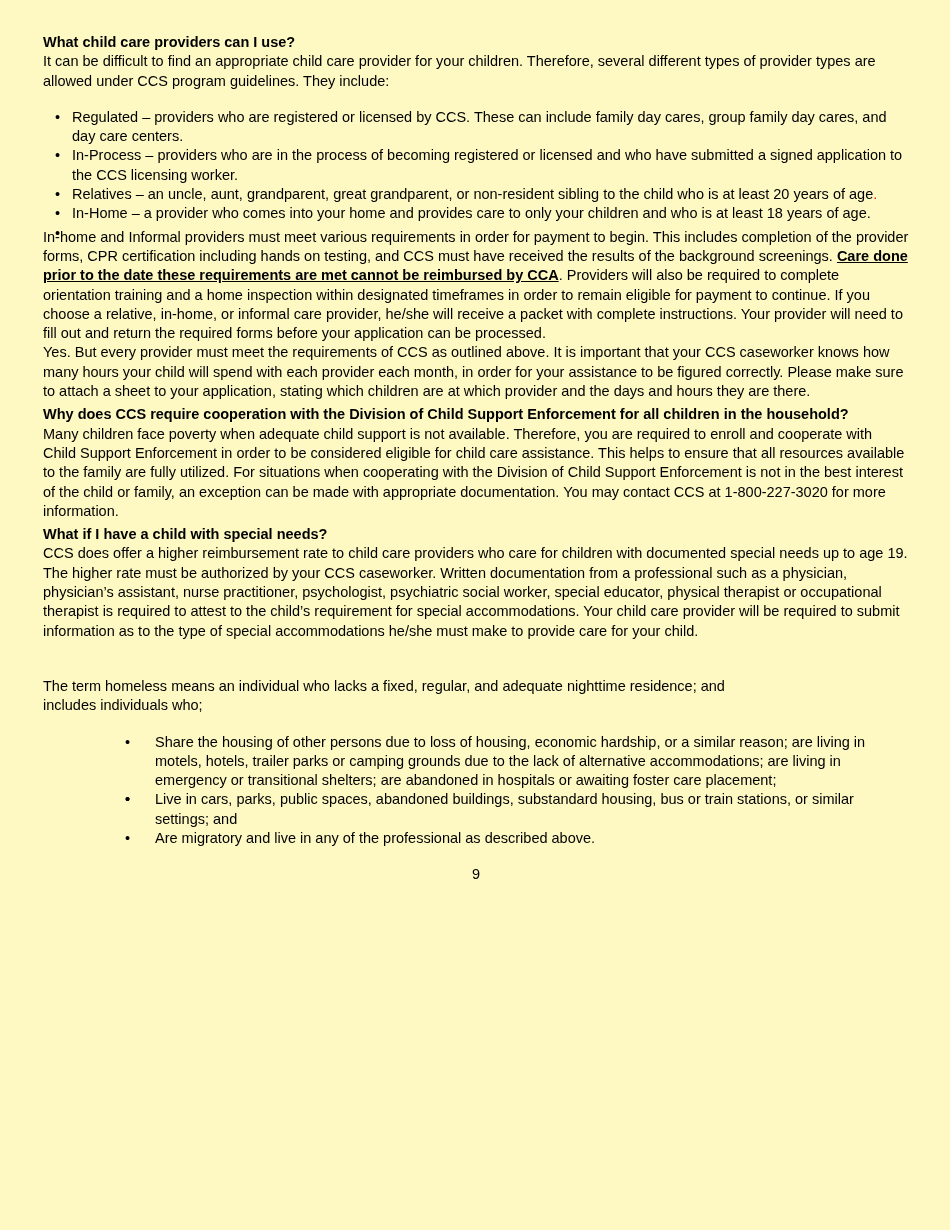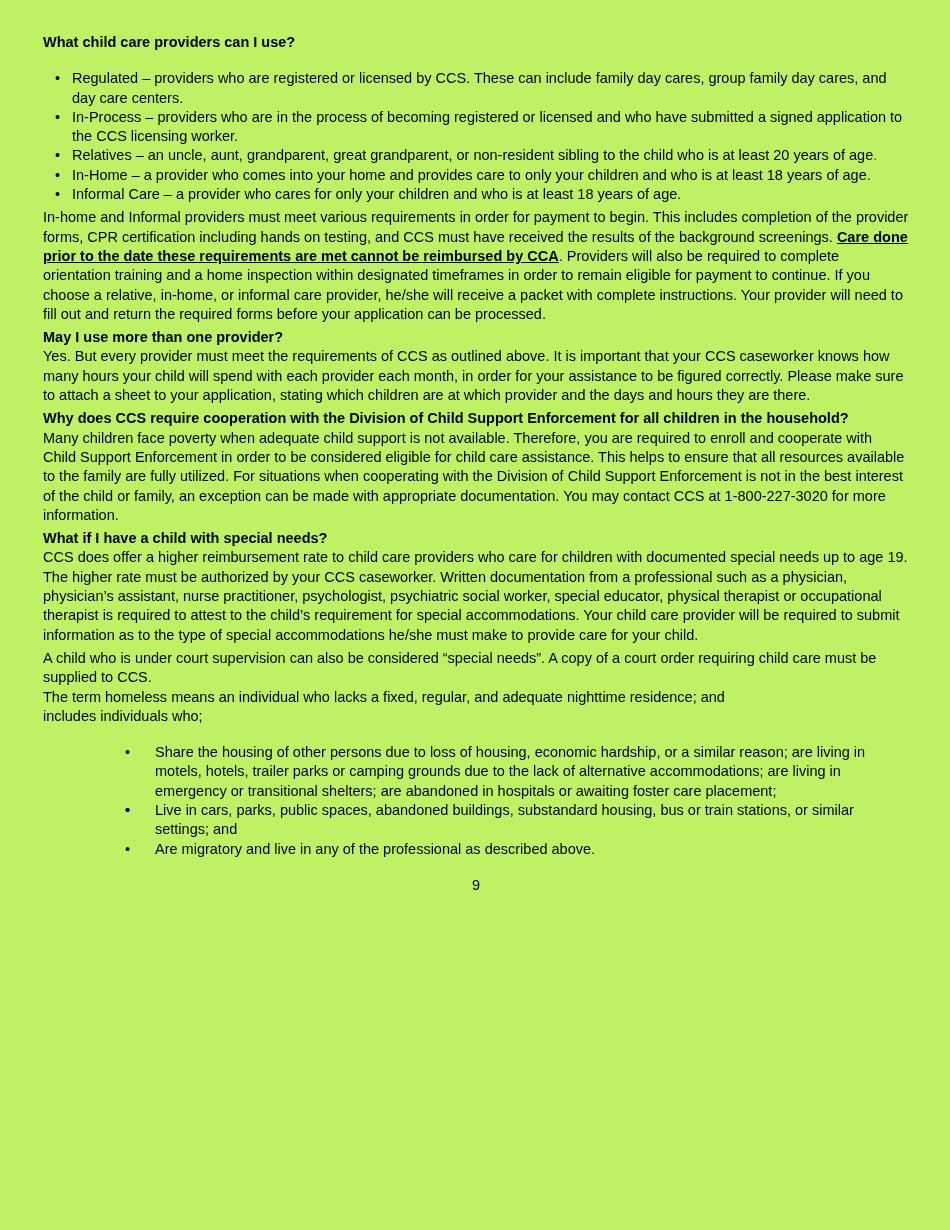--- a/index.html
+++ b/index.html
@@ -14,21 +14,21 @@
     font-size: 14.5px;
     line-height: 19.3px;
     color: #000000;
   }
   .page {
     box-sizing: border-box;
     width: 950px;
     height: 1230px;
     padding: 33px 41px 0 43px;
     overflow: hidden;
-    background: #bef264;
+    background: #fef9c3;
   }
   .h {
     font-weight: 700;
     margin: 0;
     font-size: 14.5px;
   }
   .p {
     margin: 0;
   }
   .blk { margin-top: 4px; }
@@ -43,68 +43,66 @@
   ul.l1 li { padding-left: 29px; }
   ul.l1 .bullet { position: absolute; left: 12px; top: 0; }
   ul.l2 li { padding-left: 112px; }
   ul.l2 .bullet { position: absolute; left: 82px; top: 0; }
   .bullet::before { content: "\2022"; }
   .bu {
     font-weight: 700;
     text-decoration: underline;
   }
   .red-period { color: var(--red-period, #ff0000); }
-  .pre { white-space: pre-line; }
+  .pre { white-space: pre-line; margin-top: 36px; }
   .footer {
     margin-top: 17px;
     text-align: center;
   }
 </style>
 </head>
 <body>
 
 <div class="page">
 
   <p class="h">What child care providers can I use?</p>
+  <p class="p">It can be difficult to find an appropriate child care provider for your children.  Therefore, several different types of provider types are allowed under CCS program guidelines.  They include:</p>
 
   <ul class="bullets l1">
     <li>
       <span class="bullet"></span>
       <span>Regulated – providers who are registered or licensed by CCS.  These can include family day cares, group family day cares, and day care centers.</span>
     </li>
     <li>
       <span class="bullet"></span>
       <span>In-Process – providers who are in the process of becoming registered or licensed and who have submitted a signed application to the CCS licensing worker.</span>
     </li>
     <li>
       <span class="bullet"></span>
       <span>Relatives – an uncle, aunt, grandparent, great grandparent, or non-resident sibling to the child who is at least 20 years of age</span><span class="red-period">.</span>
     </li>
     <li>
       <span class="bullet"></span>
       <span>In-Home – a provider who comes into your home and provides care to only your children and who is at least 18 years of age.</span>
     </li>
     <li>
       <span class="bullet"></span>
-      <span>Informal Care – a provider  who cares for only your children and who is at least 18 years of age.</span>
     </li>
   </ul>
 
   <p class="p blk"><span>In-home and Informal providers must meet various requirements in order for payment to begin.  This includes completion of the provider forms, CPR certification including hands on testing, and CCS must have received the results of the background screenings.  </span><span class="bu">Care done prior to the date these requirements are met cannot be reimbursed by CCA</span><span>. Providers will also be required to complete orientation training and a home inspection within designated timeframes in order to remain eligible for payment to continue. If you choose a relative, in-home, or informal care provider, he/she will receive a packet with complete instructions.  Your provider will need to fill out and return the required forms before your application can be processed.</span></p>
 
-  <p class="h blk">May I use more than one provider?</p>
   <p class="p">Yes.  But every provider must meet the requirements of CCS as outlined above.  It is important that your CCS caseworker knows how many hours your child will spend with each provider each month, in order for your assistance to be figured correctly.  Please make sure to attach a sheet to your application, stating which children are at which provider and the days and hours they are there.</p>
 
   <p class="h blk">Why does CCS require cooperation with the Division of Child Support Enforcement for all children in the household?</p>
   <p class="p">Many children face poverty when adequate child support is not available.  Therefore, you are required to enroll and cooperate with Child Support Enforcement in order to be considered eligible for child care assistance.  This helps to ensure that all resources available to the family are fully utilized.  For situations when cooperating with the Division of Child Support Enforcement is not in the best interest of the child or family, an exception can be made with appropriate documentation. You may contact CCS at 1-800-227-3020 for more information.</p>
 
   <p class="h blk">What if I have a child with special needs?</p>
   <p class="p">CCS does offer a higher reimbursement rate to child care providers who care for children with documented special needs up to age 19.  The higher rate must be authorized by your CCS caseworker.  Written documentation from a professional such as a physician, physician’s assistant, nurse practitioner, psychologist, psychiatric social worker, special educator, physical therapist or occupational therapist is required to attest to the child’s requirement for special accommodations.  Your child care provider will be required to submit information as to the type of special accommodations he/she must make to provide care for your child.</p>
 
-  <p class="p blk">A child who is under court supervision can also be considered “special needs”.  A copy of a court order requiring child care must be supplied to CCS.</p>
 
   <p class="p pre">The term homeless means an individual who lacks a fixed, regular, and adequate nighttime residence; and
 includes individuals who;</p>
 
   <ul class="bullets l2">
     <li>
       <span class="bullet"></span>
       <span>Share the housing of other persons due to loss of housing, economic hardship, or a similar reason; are living in motels, hotels, trailer parks or camping grounds due to the lack of alternative accommodations; are living in emergency or transitional shelters; are abandoned in hospitals or awaiting foster care placement;</span>
     </li>
     <li>

